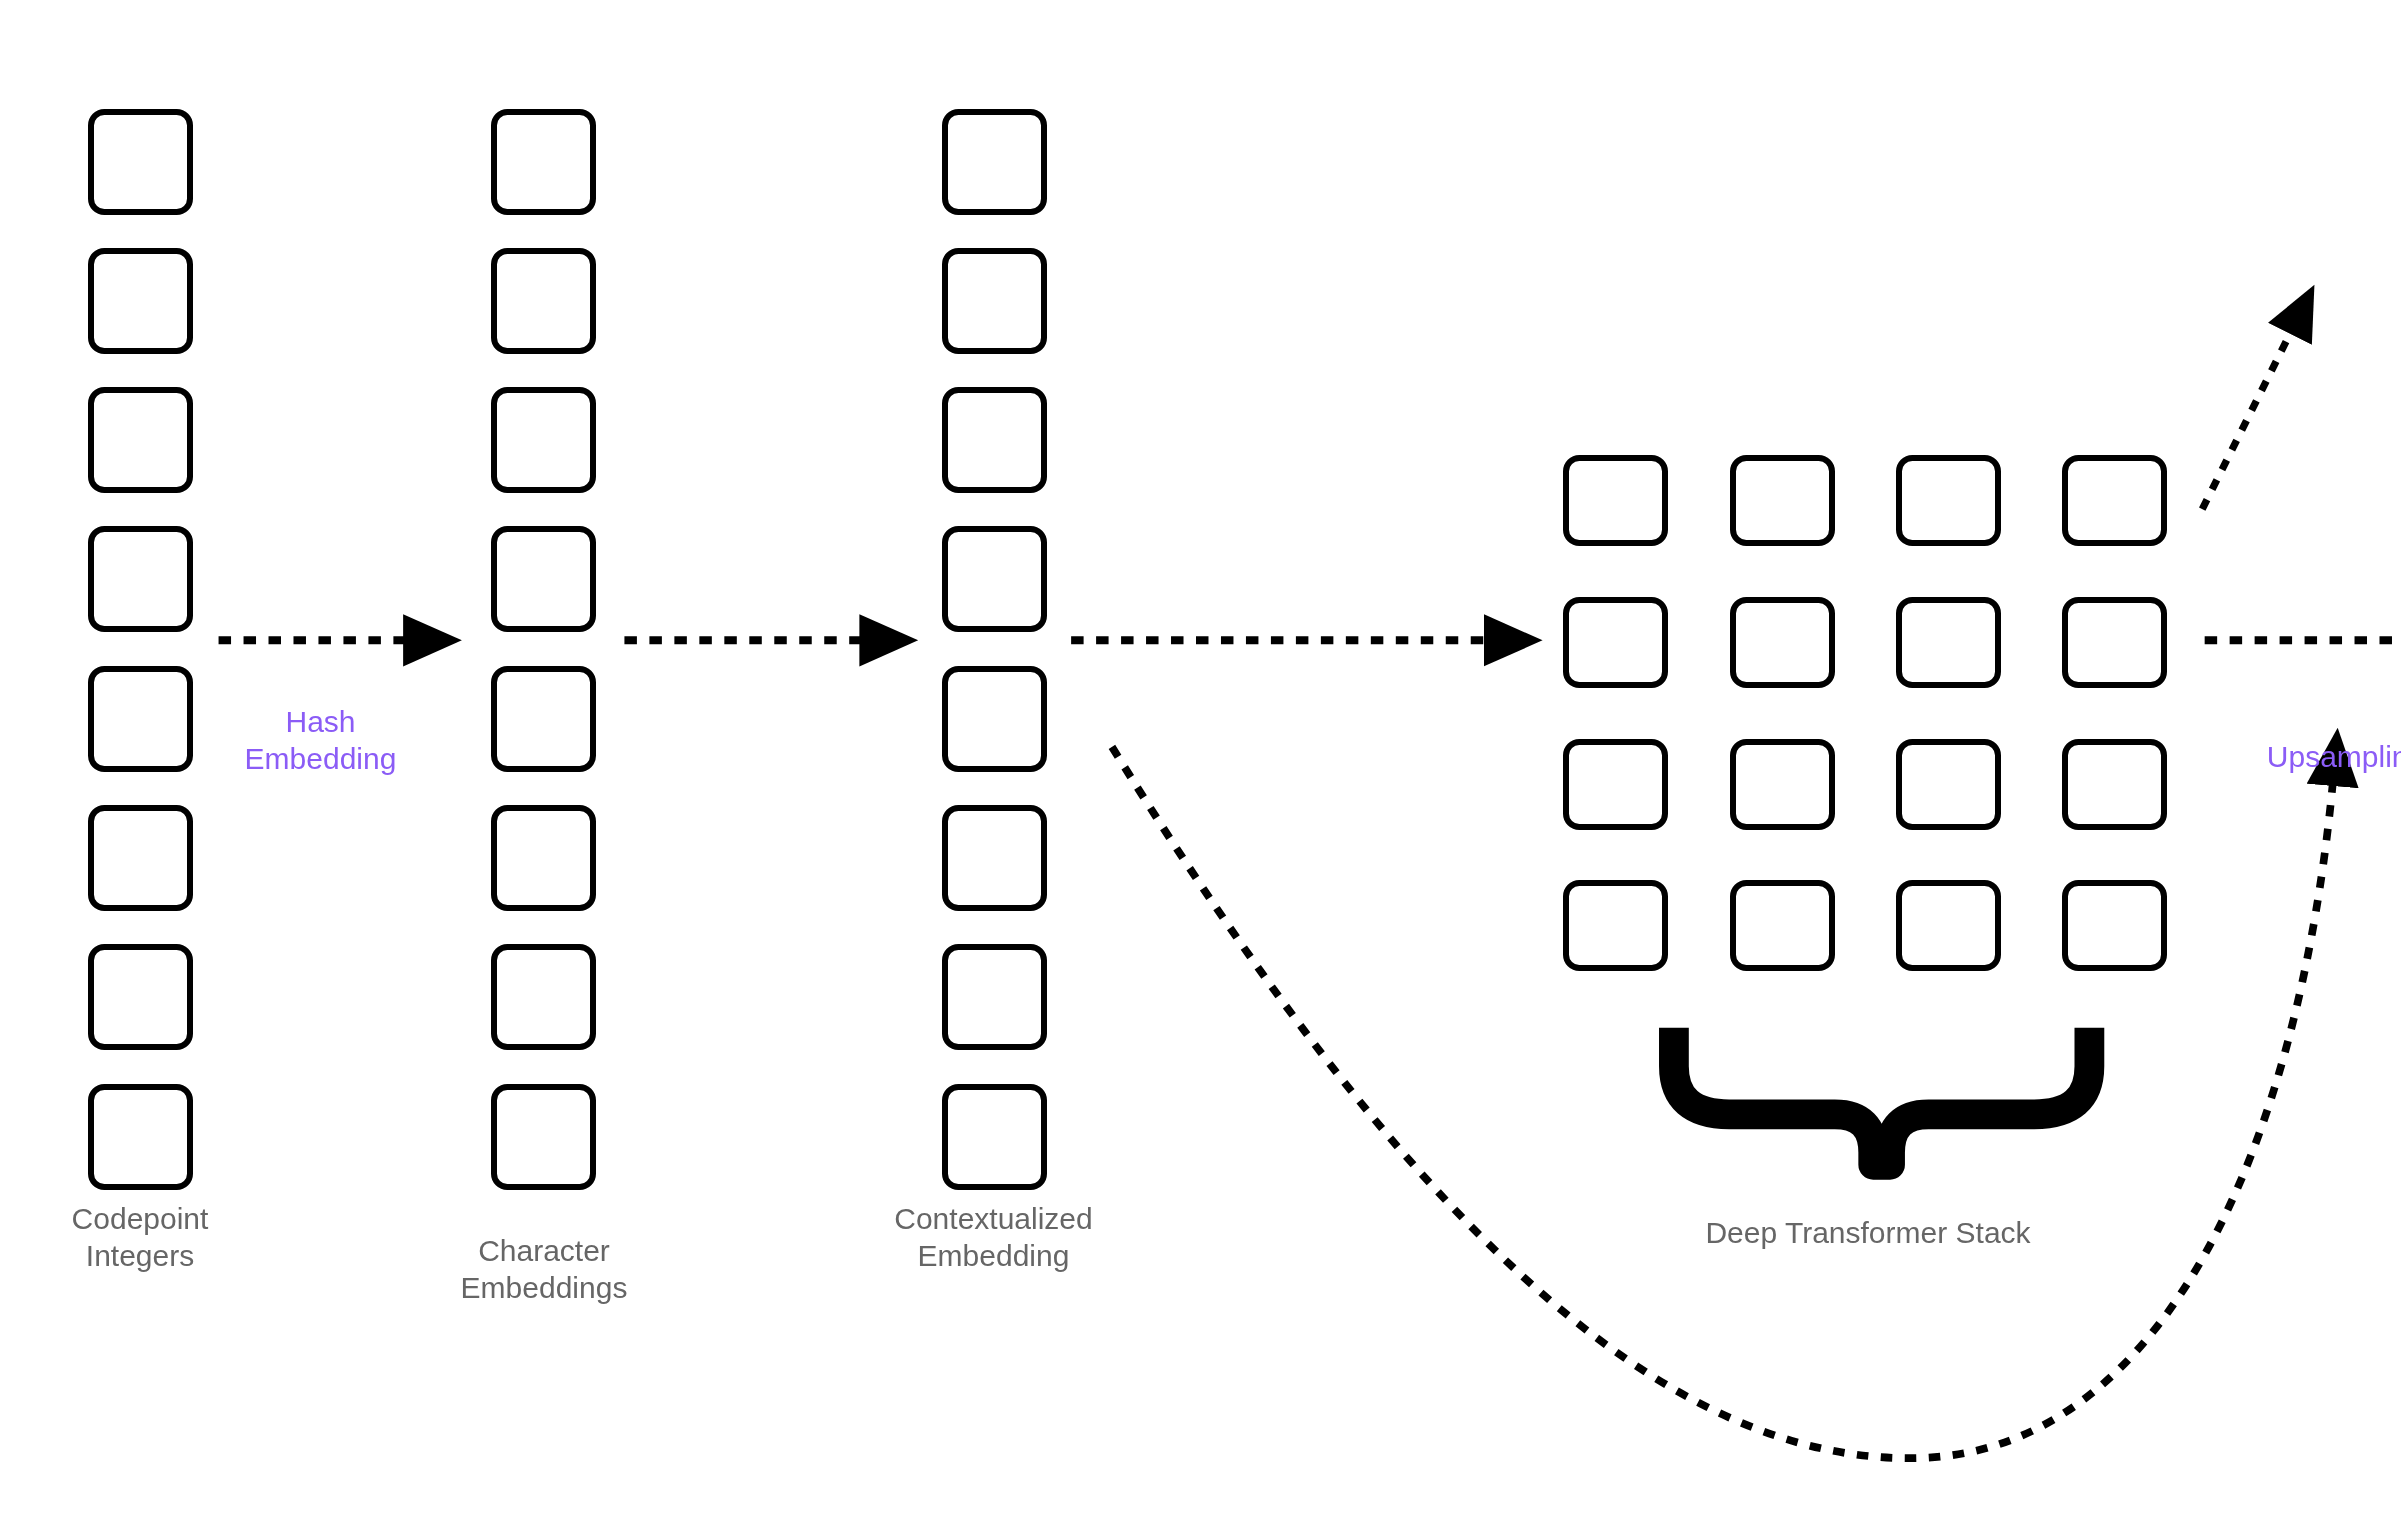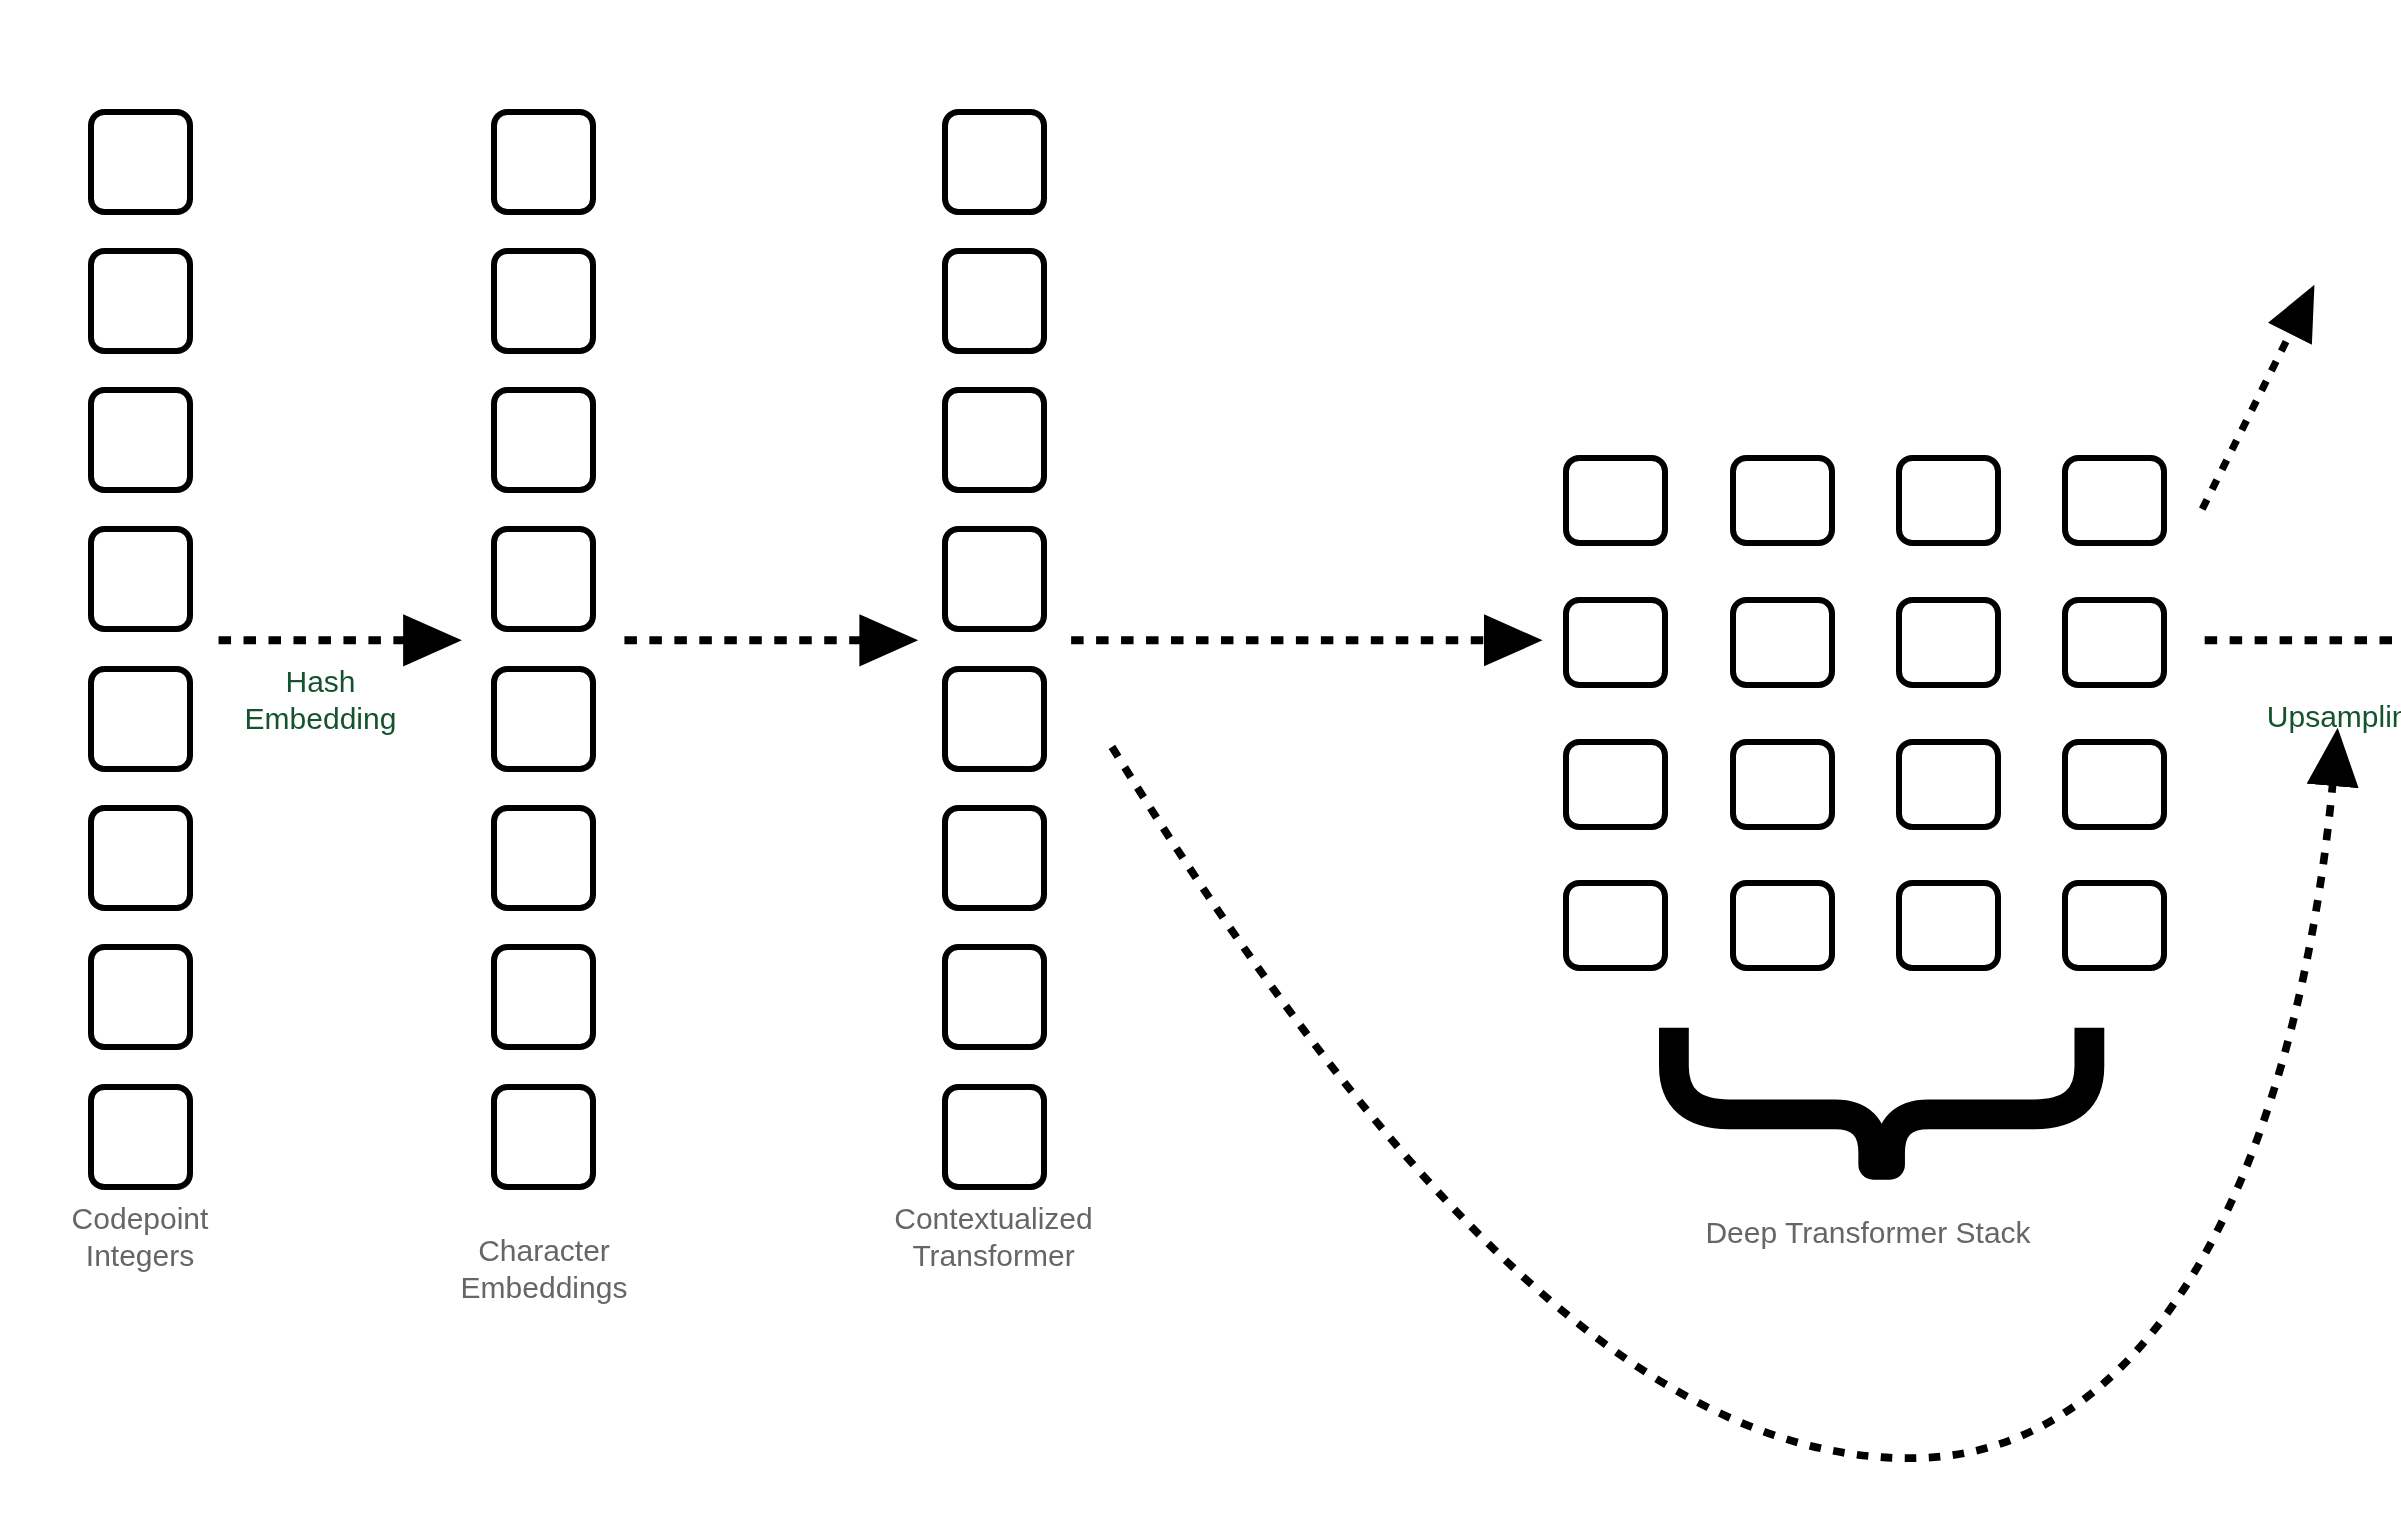--- a/index.html
+++ b/index.html
@@ -46,25 +46,26 @@
   .caption{
     position:absolute;
     color:#666666;
     font-size:30px;
     line-height:1.22;
     text-align:center;
     white-space:pre-line;
   }
   .arrow-label{
     position:absolute;
-    color:#14532d;
+    color:#8b5cf6;
     font-size:30px;
     line-height:1.22;
     text-align:center;
     white-space:pre-line;
+    margin-top:40px;
   }
   
   #vec{
     position:absolute;
     left:0;top:0;
     width:3307px;
     height:1525px;
     pointer-events:none;
   }
 </style>
@@ -140,21 +141,21 @@
     <div class="node" style="left:942px;top:109px;width:105px;height:106px;"></div>
     <div class="node" style="left:942px;top:248px;width:105px;height:106px;"></div>
     <div class="node" style="left:942px;top:387px;width:105px;height:106px;"></div>
     <div class="node" style="left:942px;top:526px;width:105px;height:106px;"></div>
     <div class="node" style="left:942px;top:666px;width:105px;height:106px;"></div>
     <div class="node" style="left:942px;top:805px;width:105px;height:106px;"></div>
     <div class="node" style="left:942px;top:944px;width:105px;height:106px;"></div>
     <div class="node" style="left:942px;top:1084px;width:105px;height:106px;"></div>
   </div>
   <div class="caption" style="left:816px;top:1201px;width:355px;">Contextualized
-Transformer</div>
+Embedding</div>
 
   <div class="col">
 
     <div class="grid-node" style="left:1563px;top:455px;width:105px;height:91px;"></div>
     <div class="grid-node" style="left:1730px;top:455px;width:105px;height:91px;"></div>
     <div class="grid-node" style="left:1896px;top:455px;width:105px;height:91px;"></div>
     <div class="grid-node" style="left:2062px;top:455px;width:105px;height:91px;"></div>
 
     <div class="grid-node" style="left:1563px;top:597px;width:105px;height:91px;"></div>
     <div class="grid-node" style="left:1730px;top:597px;width:105px;height:91px;"></div>

